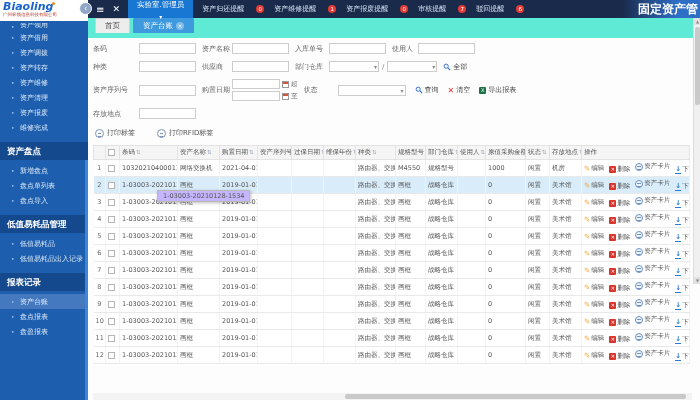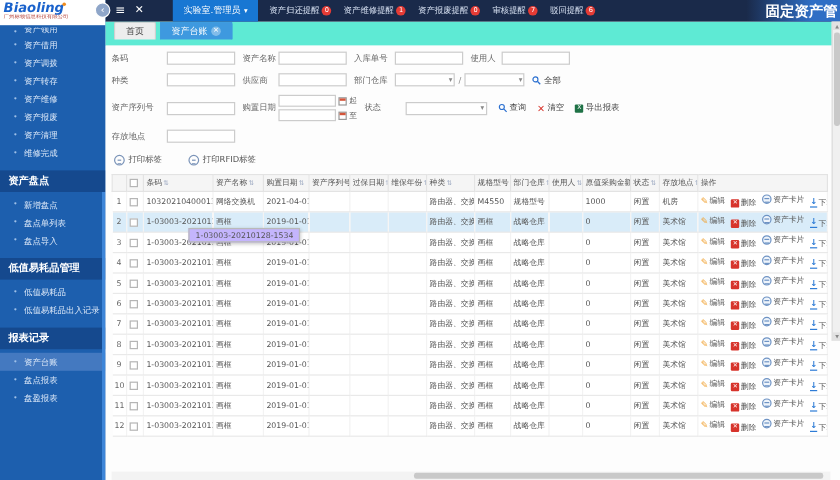--- a/index.html
+++ b/index.html
@@ -21,24 +21,24 @@
   .side-header { height:18px; line-height:18px; background:#15498e; color:#fff; font-size:8.5px; font-weight:bold; padding-left:7px; margin:7px 0 3px 0; white-space:nowrap; overflow:hidden; }
   .side-scroll-thumb { position:absolute; right:0; top:160px; bottom:0; width:3px; background:#3d85d8; }
 
   
   .main { position:relative; width:612px; height:400px; display:flex; flex-direction:column; }
 
   .topbar { position:relative; height:18px; background:#1a2a4a; display:flex; align-items:center; color:#cfd9ec; flex:0 0 18px; }
   .collapse-btn { position:absolute; left:-9px; top:2px; width:13px; height:13px; border-radius:50%; background:#8fa6c9; border:1px solid #fff; color:#fff; font-size:8px; line-height:11px; text-align:center; z-index:10; }
   .tb-icon { font-size:10px; color:#fff; margin-left:8px; cursor:pointer; }
   .tb-close { font-size:9px; }
-  .user-chip { height:18px; display:flex; align-items:center; gap:3px; background:#1877d3; color:#fff; font-size:7.5px; padding:0 9px; margin-left:24px; }
+  .user-chip { height:18px; display:flex; align-items:center; gap:3px; background:#1877d3; color:#fff; font-size:7.5px; padding:0 9px; margin-left:8px;flex-direction:column; }
   .user-chip .caret { font-size:6px; }
   .reminders { display:flex; align-items:center; margin-left:4px; }
-  .reminder { display:flex; align-items:center; gap:2px; margin:0 5px; font-size:7px; color:#d7e1f2; cursor:pointer; white-space:nowrap; }
+  .reminder { display:flex; align-items:center; gap:12px; margin:0 5px; font-size:7px; color:#d7e1f2; cursor:pointer; white-space:nowrap; }
   .badge { min-width:8px; height:8px; border-radius:50%; background:#e43b35; color:#fff; font-size:5.5px; line-height:8px; text-align:center; padding:0 1px; }
   .app-title { margin-left:auto; height:18px; display:flex; align-items:center; padding:0 2px 0 16px; background:linear-gradient(90deg, rgba(47,110,197,0), #2f6ec5 70%); font-size:12px; font-weight:bold; color:#fff; white-space:nowrap; overflow:hidden; max-width:78px; }
 
   .tabstrip { height:20px; background:#5eead4; display:flex; align-items:flex-start; padding-left:7px; gap:3px; flex:0 0 20px; }
   .tab { height:15px; display:flex; align-items:center; gap:3px; padding:0 9px; font-size:7.5px; background:#ededed; color:#444; border:1px solid #d0d0d0; border-bottom:none; border-radius:2px 2px 0 0; cursor:pointer; }
   .tab.active { background:#3e99df; border-color:#3e99df; color:#fff; }
   .tab-close { width:8px; height:8px; border-radius:50%; background:rgba(255,255,255,.35); font-size:6px; line-height:8px; text-align:center; }
 
   .content { position:relative; flex:1; background:#fdfdfd; padding:5px 2px 8px 5px; overflow:hidden; }
 
@@ -120,25 +120,25 @@
         <div class="side-item">
           <span class="bullet">•</span>
           <span class="side-label">资产转存</span>
         </div>
         <div class="side-item">
           <span class="bullet">•</span>
           <span class="side-label">资产维修</span>
         </div>
         <div class="side-item">
           <span class="bullet">•</span>
+          <span class="side-label">资产清理</span>
+        </div>
+        <div class="side-item">
+          <span class="bullet">•</span>
           <span class="side-label">资产报废</span>
-        </div>
-        <div class="side-item">
-          <span class="bullet">•</span>
-          <span class="side-label">资产清理</span>
         </div>
         <div class="side-item">
           <span class="bullet">•</span>
           <span class="side-label">维修完成</span>
         </div>
         <div class="side-header">资产盘点</div>
         <div class="side-item">
           <span class="bullet">•</span>
           <span class="side-label">新增盘点</span>
         </div>

